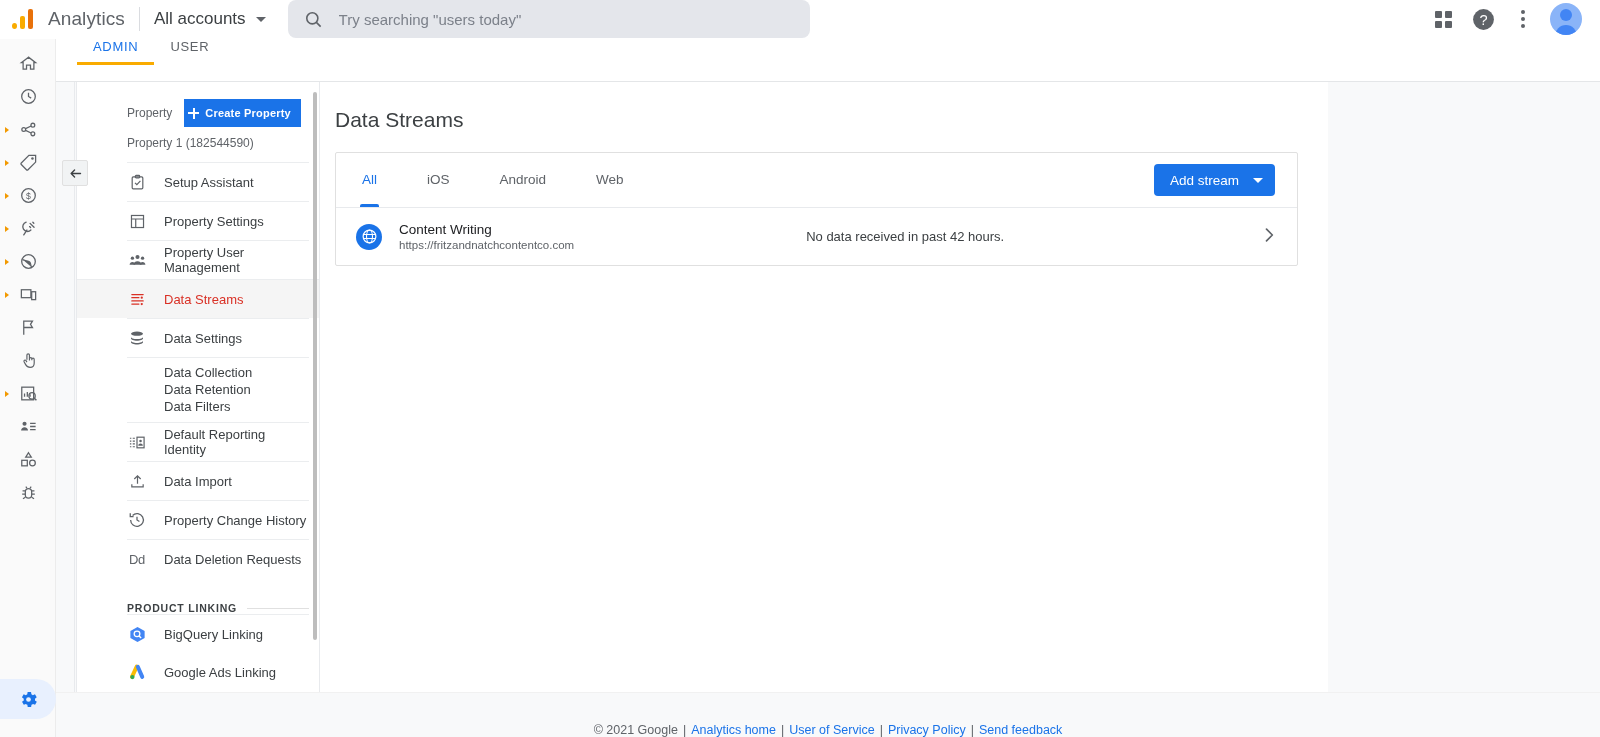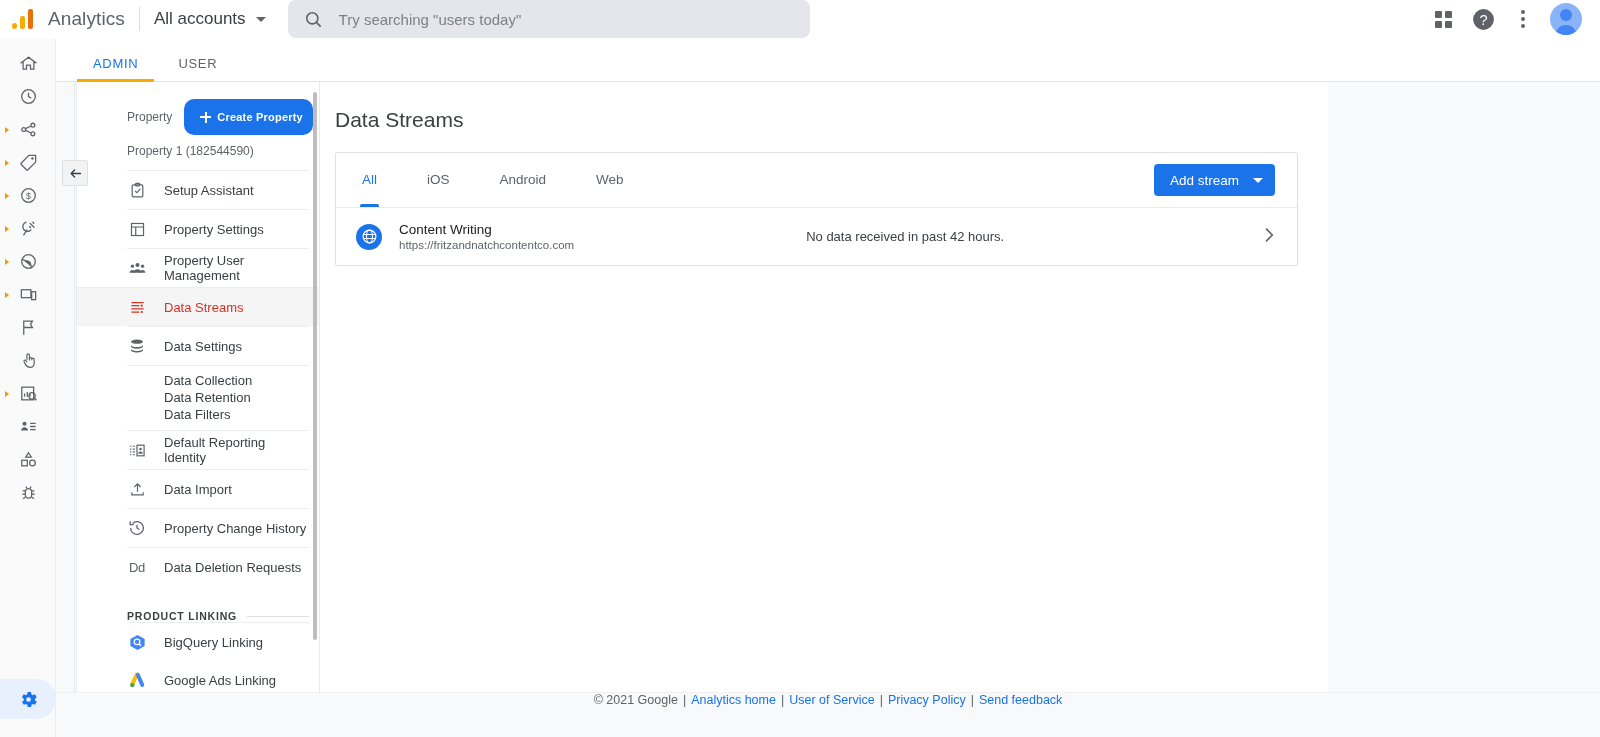--- a/index.html
+++ b/index.html
@@ -100,23 +100,22 @@
     position: absolute; left: 0; top: 0;
     width: 56px; height: 40px;
     background: #e8f0fe; border-radius: 0 20px 20px 0;
   }
 
   
   .tabsrow {
     position: absolute; top: 39px; left: 56px;
     width: 1544px; height: 43px;
     background: #fff; border-bottom: 1px solid #e4e6e8;
-    display: flex; align-items: flex-end; padding-left: 21px;
+    display: flex; align-items: flex-start; padding-left: 21px;
     z-index: 10;
-    gap: 8px;
   }
   .tab {
     font-size: 13px; font-weight: 500; letter-spacing: 0.7px;
     color: #5f6368; padding: 0 16px 10px; cursor: pointer;
     position: relative;
   }
   .tab.active { color: #1a73e8; }
   .tab.active::after {
     content:''; position:absolute; left:0; right:0; bottom:-1px;
     height: 3px; background: #f9ab00;
@@ -132,22 +131,22 @@
     z-index: 5;
   }
   .adminpane-inner { padding: 0 0 0 0; position: relative; }
   .prop-head {
     display: flex; align-items: center; padding: 17px 0 0 50px;
   }
   .prop-label { font-size: 12px; color: #5f6368; }
   .create-btn {
     margin-left: 12px; background: #1a73e8; color: #fff;
     font-size: 11px; font-weight: 700; letter-spacing: .2px;
-    border: none; border-radius: 10px; height: 36px;
-    padding: 0 10px 0 16px; display: inline-flex; align-items: center;
+    border: none; border-radius: 0; height: 28px;
+    padding: 0 10px 0 4px; display: inline-flex; align-items: center;
     cursor: pointer; font-family: "Liberation Sans", sans-serif;
   }
   .plus-ic {
     position: relative; width: 11px; height: 11px; margin-right: 6px; flex: none;
   }
   .plus-ic::before, .plus-ic::after {
     content:''; position:absolute; background:#fff;
   }
   .plus-ic::before { left:0; top:4.5px; width:11px; height:2px; }
   .plus-ic::after  { top:0; left:4.5px; height:11px; width:2px; }
@@ -251,21 +250,21 @@
   .stream-status {
     margin-left: 232px; font-size: 13px; color: #3c4043;
   }
   .chev { margin-left: auto; }
 
   
   .footer {
     position: absolute; bottom: 0; left: 56px;
     width: 1544px; height: 45px;
     background: #f8f9fa;
-    display: flex; align-items: flex-start; justify-content: center;
+    display: flex; align-items: flex-end; justify-content: center;
     font-size: 12.5px; color: #5f6368;
     border-top: 1px solid #f1f1f1;
   }
   .footer a { color: #1a73e8; text-decoration: none; cursor: pointer; }
   .footer .sep { margin: 0 5px; color: #5f6368; }
   .page-bg {
     position: absolute; top: 82px; left: 56px;
     width: 1544px; height: 610px; background: #f8f9fa; z-index: 1;
   }
   .white-canvas {

